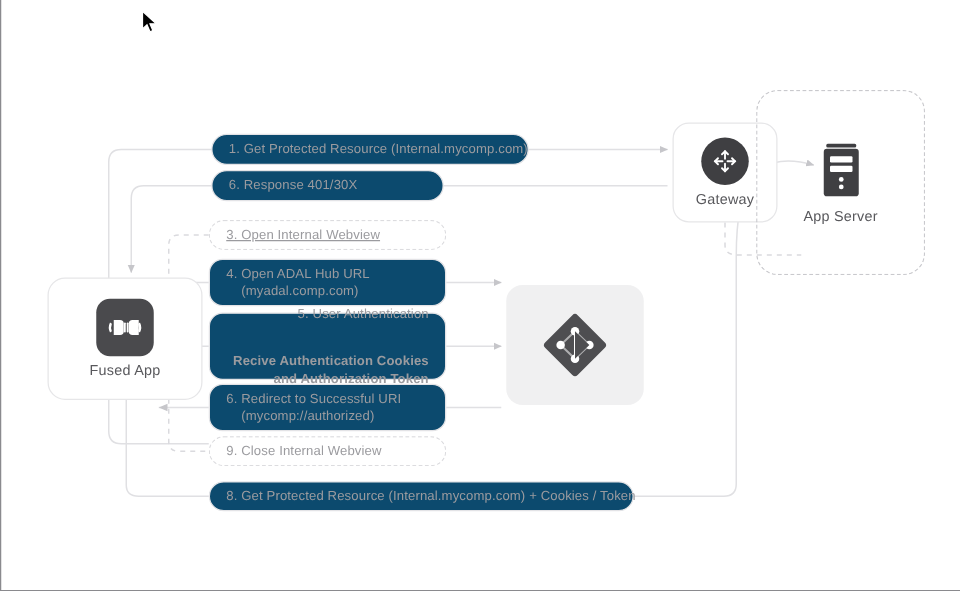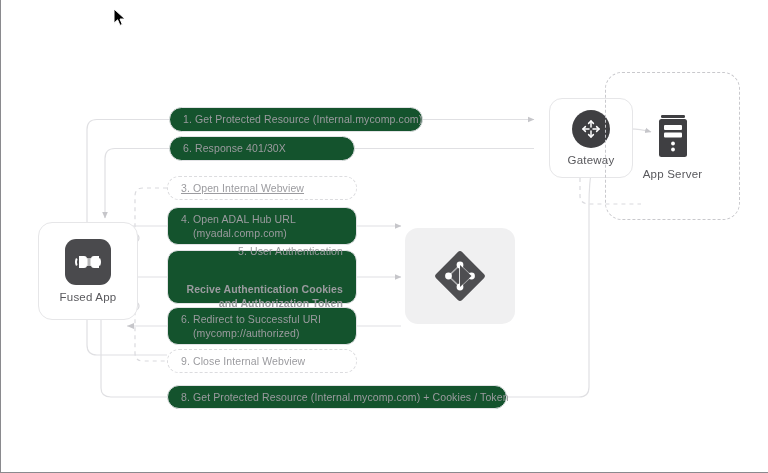--- a/index.html
+++ b/index.html
@@ -40,22 +40,22 @@
     letter-spacing: .2px;
     white-space: nowrap;
   }
   .icon-tile {
     width: 46px; height: 46px;
     border-radius: 11px;
     background: #4a4a4d;
     display: flex; align-items: center; justify-content: center;
   }
 
-  #node-fused-app { left: 37px; top: 222px; width: 100px; height: 98px; }
-  #node-gateway   { left: 548px; top: 98px; width: 84px;  height: 80px;
+  #node-fused-app { left: 37px; top: 222px; width: 124px; height: 98px; }
+  #node-gateway   { left: 537px; top: 98px; width: 84px;  height: 80px;
                     border-radius: 13px; }
   #node-gateway .gw-circle {
     width: 38px; height: 38px; border-radius: 50%;
     background: #3f3f42;
     display: flex; align-items: center; justify-content: center;
   }
   #node-app-server {
     left: 604px; top: 72px; width: 135px; height: 148px;
     border: 1.5px dashed #c9c9cd;
     border-radius: 17px;
@@ -65,21 +65,21 @@
   #node-adal {
     left: 404px; top: 228px; width: 110px; height: 96px;
     background: #f0f0f1;
     border: none;
     border-radius: 13px;
   }
 
   
   .msg {
     position: absolute;
-    background: #14532d;
+    background: #0c4a6e;
     border: 1px solid #e3e3e6;
     border-radius: 11px;
     display: flex;
     flex-direction: column;
     justify-content: center;
     padding: 5px 13px;
     color: #9b9b9f;
     font-size: 10.5px;
     line-height: 1.35;
     letter-spacing: .1px;

